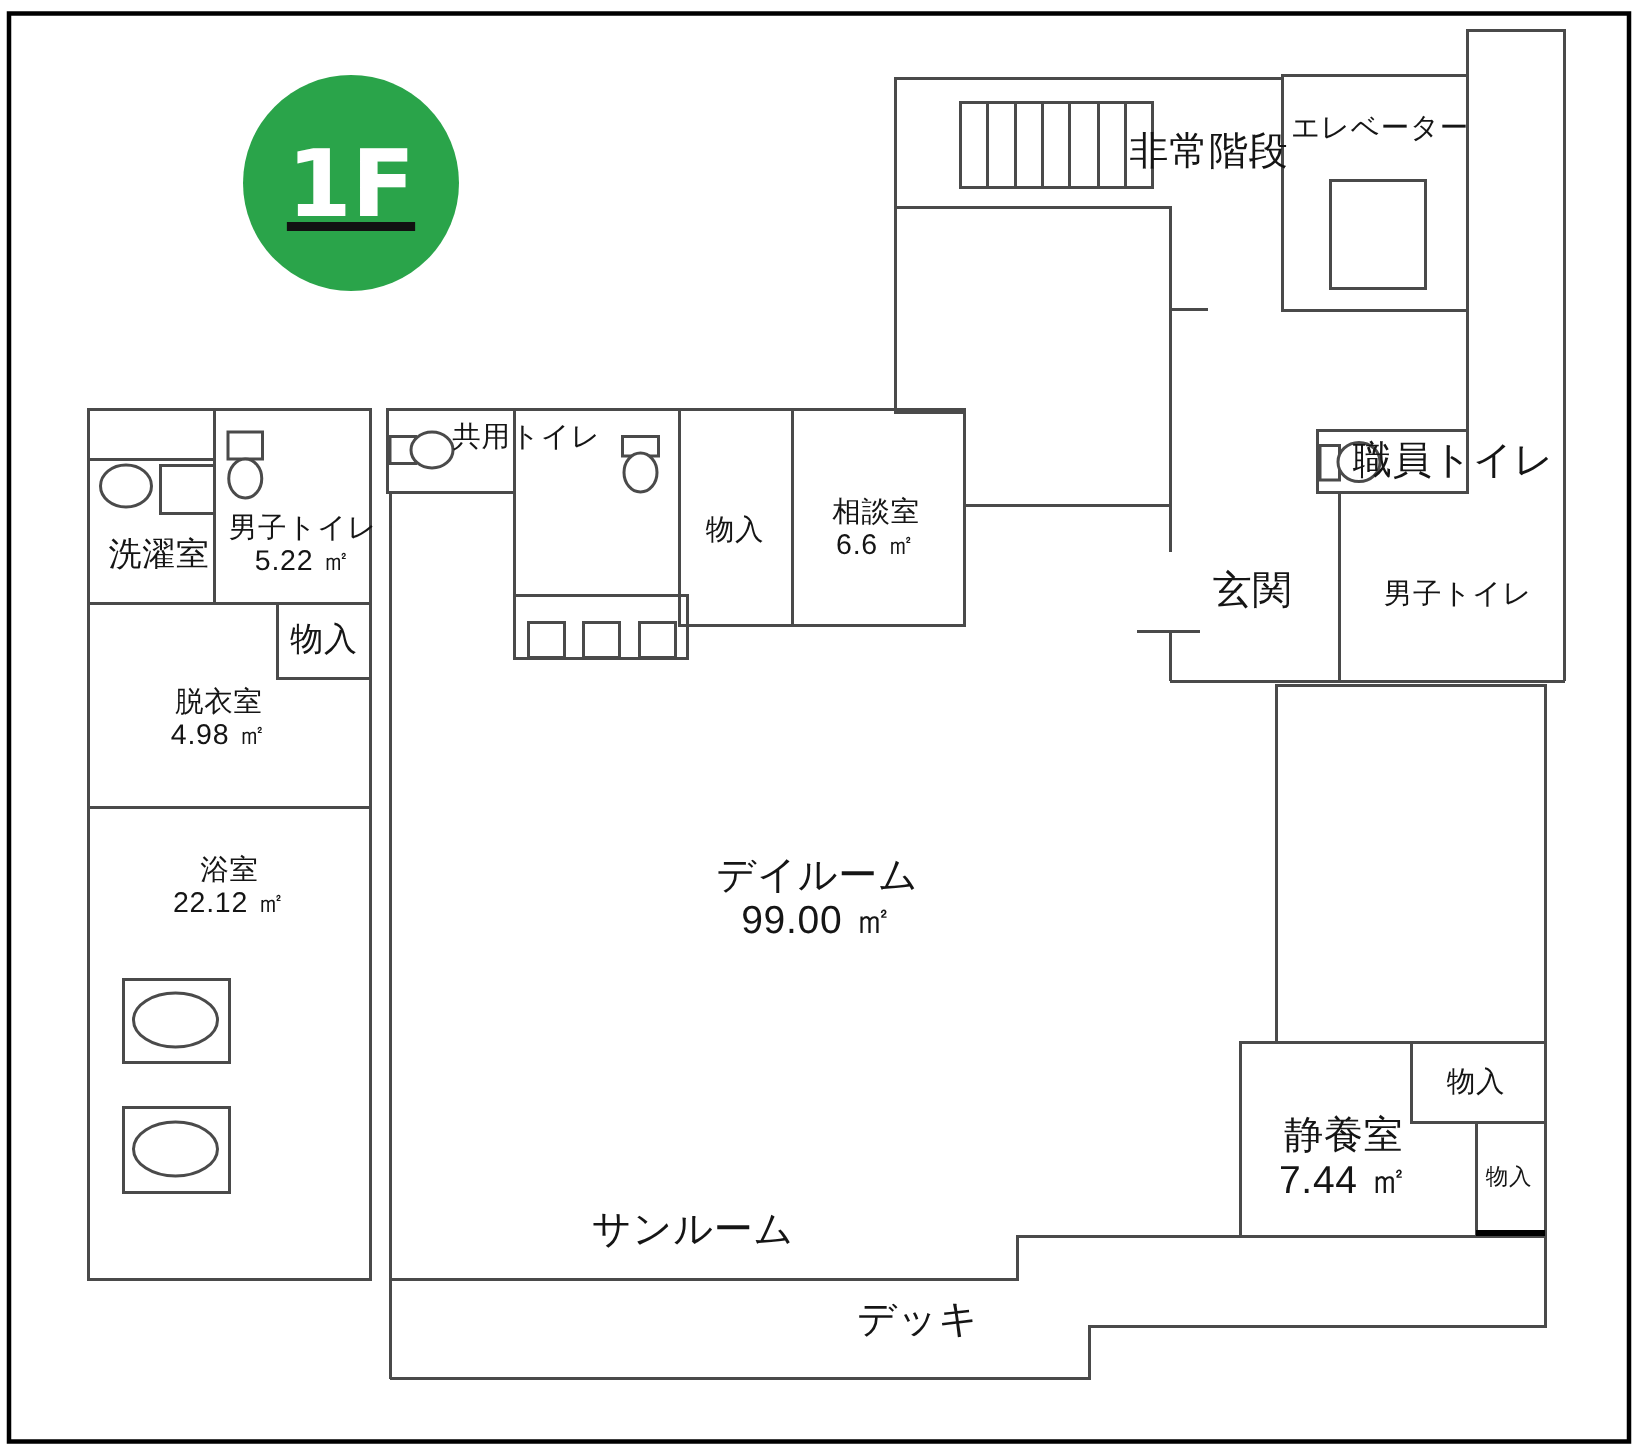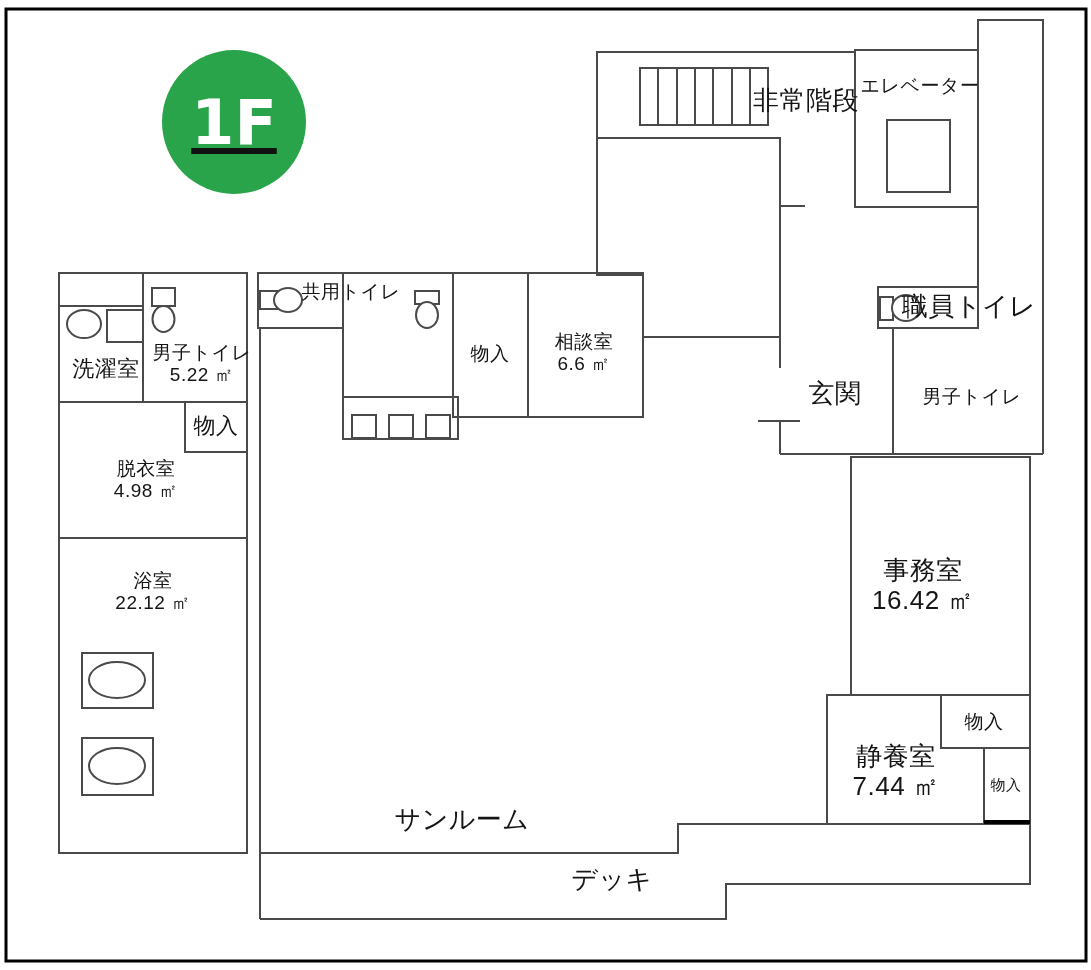--- a/index.html
+++ b/index.html
@@ -129,25 +129,25 @@
   <div class="label" style="left:146px;top:480px">
     <div>脱衣室</div>
     <div>4.98 ㎡</div>
   </div>
 
   <div class="label" style="left:153px;top:592px">
     <div>浴室</div>
     <div>22.12 ㎡</div>
   </div>
 
+  <div class="label fs22" style="left:545px;top:599px">
+    <div>デイルーム</div>
+    <div>99.00 ㎡</div>
+  </div>
 
-  <div class="label fs22" style="left:923px;top:586px">
-    <div>事務室</div>
-    <div>16.42 ㎡</div>
-  </div>
 
   <div class="label fs22" style="left:896px;top:772px">
     <div>静養室</div>
     <div>7.44 ㎡</div>
   </div>
 
   <div class="label" style="left:984px;top:722px">物入</div>
   <div class="label fs15" style="left:1006px;top:785px">物入</div>
   <div class="label fs22" style="left:462px;top:820px">サンルーム</div>
   <div class="label fs22" style="left:612px;top:880px">デッキ</div>

